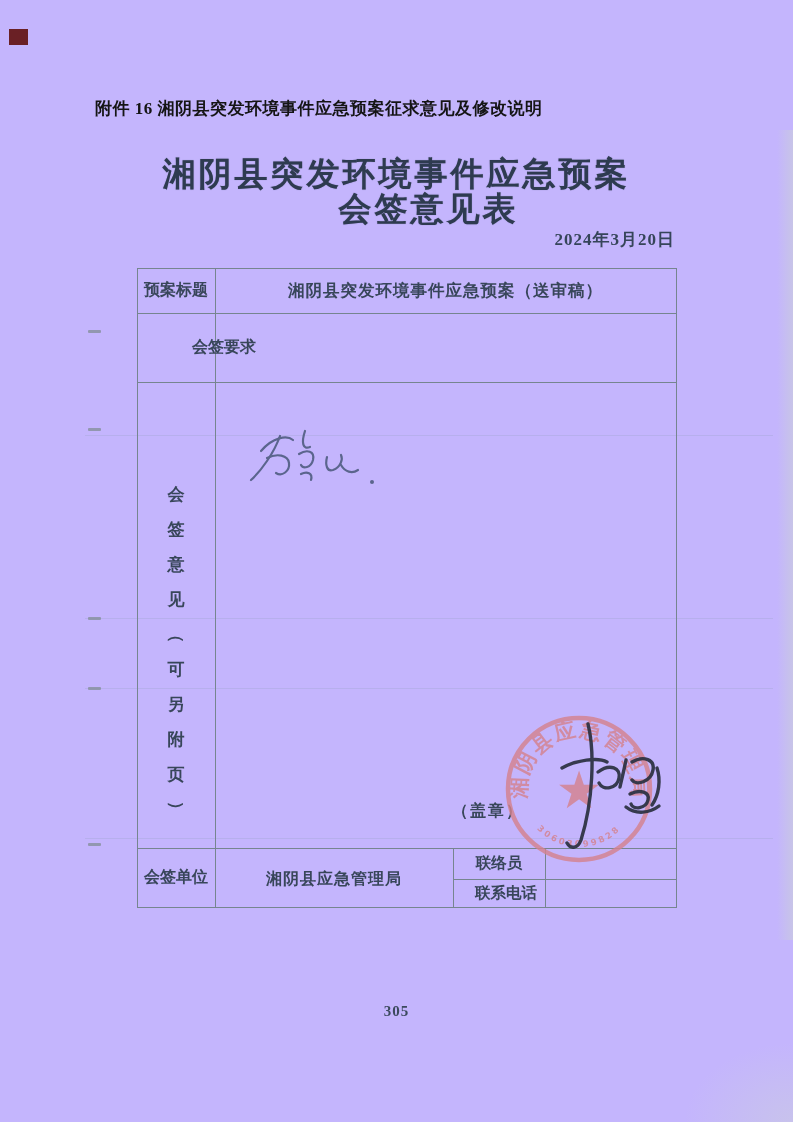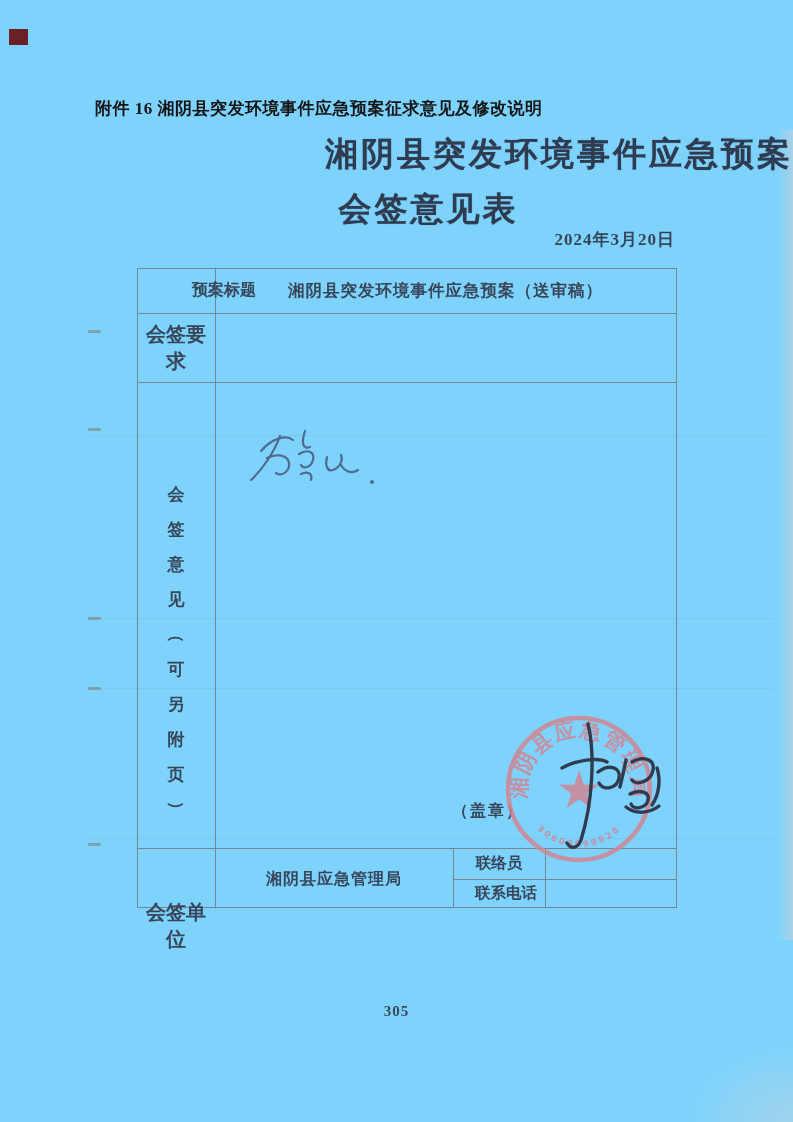--- a/index.html
+++ b/index.html
@@ -1,34 +1,34 @@
 <!DOCTYPE html>
 <html><head>
 <meta charset="utf-8">
 <style>
   html,body{margin:0;padding:0;background:#ffffff;}
   body{width:793px;height:1122px;position:relative;overflow:hidden;
        font-family:"Liberation Serif","DejaVu Serif",serif;}
-  .page{position:absolute;inset:0;background:#7dd3fc;}
+  .page{position:absolute;inset:0;background:#c4b5fd;}
   
   .scan-shade-right{position:absolute;top:130px;right:0;width:16px;height:810px;
        background:linear-gradient(to right,rgba(210,216,220,0),rgba(203,209,214,.55));}
   .scan-blotch-br{position:absolute;right:0;bottom:0;width:110px;height:80px;
        background:radial-gradient(ellipse at bottom right,rgba(205,211,216,.45),rgba(255,255,255,0) 70%);}
   .scan-mark{position:absolute;background:#6a2025;}
   .faint-line{position:absolute;left:85px;width:688px;height:1px;background:rgba(120,140,155,.16);}
   .margin-dash{position:absolute;left:88px;width:13px;height:3px;background:rgba(130,142,150,.75);border-radius:1px;}
 
   .heading{position:absolute;left:95px;top:97px;font-size:17px;font-weight:700;color:#151515;
        letter-spacing:.5px;white-space:nowrap;}
 
   .form-title{position:absolute;left:0;width:793px;text-align:center;color:#2e3b50;
        font-weight:700;font-size:33px;letter-spacing:3px;
        text-shadow:0 0 1px rgba(46,59,80,.45);}
-  .title1{top:132px;text-align:right;}
+  .title1{top:152px;}
   .title2{top:187px;margin-left:32px;}
   .date{position:absolute;top:228px;right:118px;font-size:17px;color:#36455a;font-weight:600;letter-spacing:1px;}
 
   
   .grid-line{position:absolute;background:#76858f;}
   .cell-text{position:absolute;color:#38465a;font-weight:600;}
   .center{display:flex;align-items:center;justify-content:center;text-align:center;}
 
   .vlabel{position:absolute;left:137px;top:483px;width:78px;display:flex;flex-direction:column;
        align-items:center;gap:12px;font-size:17px;color:#38465a;font-weight:600;}
@@ -78,24 +78,24 @@
     <div class="grid-line" style="left:676px;top:268px;width:1px;height:640px"></div>
     <div class="grid-line" style="left:137px;top:313px;width:539px;height:1px"></div>
     <div class="grid-line" style="left:137px;top:382px;width:539px;height:1px"></div>
     <div class="grid-line" style="left:137px;top:848px;width:539px;height:1px"></div>
     <div class="grid-line" style="left:215px;top:268px;width:1px;height:640px"></div>
     <div class="grid-line" style="left:453px;top:848px;width:1px;height:59px"></div>
     <div class="grid-line" style="left:545px;top:848px;width:1px;height:59px"></div>
     <div class="grid-line" style="left:453px;top:879px;width:223px;height:1px"></div>
   </div>
 
-  <div class="cell-text center" style="left:137px;top:268px;width:78px;height:45px;font-size:16px;padding-left:48px;">预案标题</div>
+  <div class="cell-text center" style="left:137px;top:268px;width:78px;height:45px;font-size:16px;">预案标题</div>
   <div class="cell-text center" style="left:215px;top:268px;width:461px;height:45px;font-size:16.5px;letter-spacing:1px;">湘阴县突发环境事件应急预案（送审稿）</div>
 
-  <div class="cell-text center" style="left:137px;top:313px;width:78px;height:69px;font-size:20px;">会签要求</div>
+  <div class="cell-text center" style="left:137px;top:313px;width:78px;height:69px;font-size:16px;padding-left:48px;">会签要求</div>
   <div class="req-items">
   </div>
 
   <div class="vlabel">
     <span>会</span>
     <span>签</span>
     <span>意</span>
     <span>见</span>
     <span class="rot">（</span>
     <span>可</span>
@@ -142,21 +142,21 @@
       <path d="M22,58 C36,50 58,47 67,52"></path>
       <path d="M58,62 C70,53 81,58 79,68 C77,79 63,81 59,73"></path>
       <path d="M86,50 C84,60 82,68 80,77"></path>
       <path d="M92,52 C104,45 115,50 113,60 C111,72 96,76 92,70"></path>
       <path d="M90,84 C100,79 110,82 108,90 C106,99 93,100 91,94"></path>
       <path d="M86,97 C96,105 110,103 119,96"></path>
       <path d="M117,58 C121,70 119,85 112,95"></path>
     </g>
   </svg>
 
-  <div class="cell-text center" style="left:137px;top:848px;width:78px;height:59px;font-size:20px;margin-top:48px;">会签单位</div>
+  <div class="cell-text center" style="left:137px;top:848px;width:78px;height:59px;font-size:16px;">会签单位</div>
   <div class="cell-text center" style="left:215px;top:852px;width:238px;height:55px;font-size:16px;letter-spacing:1px;">湘阴县应急管理局</div>
   <div class="cell-text center" style="left:453px;top:848px;width:92px;height:31px;font-size:15.5px;">联络员</div>
   <div class="cell-text center" style="left:545px;top:848px;width:131px;height:31px;font-size:15px;"></div>
   <div class="cell-text center" style="left:453px;top:879px;width:92px;height:28px;font-size:15.5px;margin-left:7px;">联系电话</div>
   <div class="cell-text center" style="left:545px;top:879px;width:131px;height:28px;font-size:15px;"></div>
 
   <div class="pageno">305</div>
 
 </div>
 

